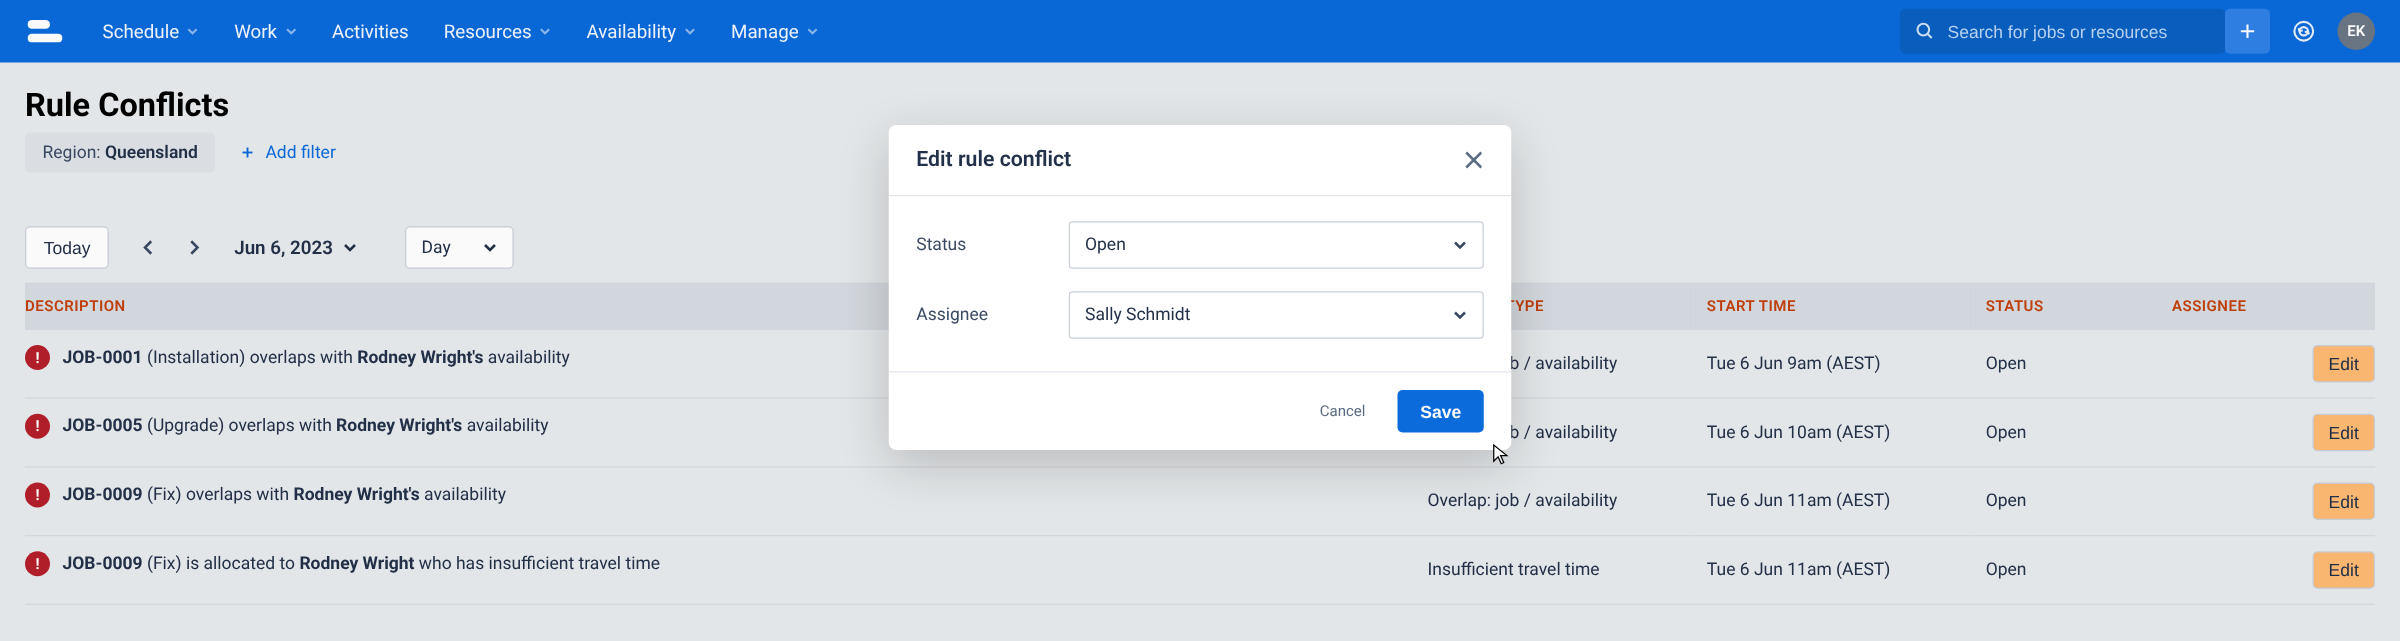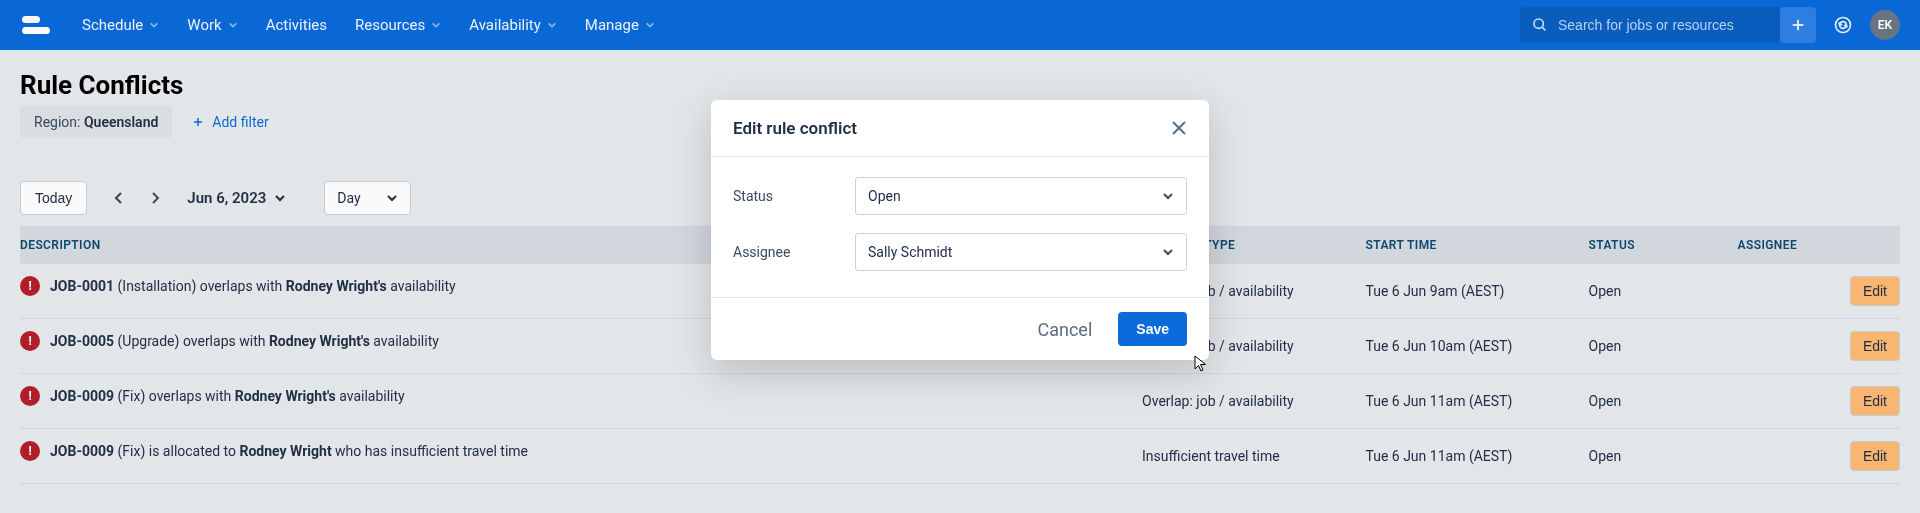--- a/index.html
+++ b/index.html
@@ -30,21 +30,21 @@
   .tool-row { display: flex; align-items: center; gap: 14px; margin-bottom: 10px; }
   .btn-out { background: #fff; border: 1px solid #c9d0da; border-radius: 4px; font-size: 14px; padding: 8px 14px; cursor: pointer; color: #223049; }
   .nav-arrows { display: flex; align-items: center; gap: 0; }
   .arrow-btn { width: 36px; height: 36px; display: flex; align-items: center; justify-content: center; cursor: pointer; color: #3a4a63; }
   .date-pick { display: flex; align-items: center; gap: 8px; font-size: 15px; font-weight: 600; color: #223049; cursor: pointer; }
   .day-pick { background: #fff; border: 1px solid #c9d0da; border-radius: 4px; padding: 8px 12px; display: flex; align-items: center; gap: 25px; cursor: pointer; font-size: 14px; }
   
   .table { width: 100%; border-collapse: collapse; }
   .thead { background: #d7dce2; }
   .th, .td { text-align: left; font-size: 12px; }
-  .th { color: #0c4a6e; font-weight: 600; letter-spacing: 0.4px; padding: 12px 10px; }
+  .th { color: #c2410c; font-weight: 600; letter-spacing: 0.4px; padding: 12px 10px; }
   .th.desc, .td.desc { padding-left: 0; }
   .row { border-bottom: 1px solid #d7dce2; }
   .td { font-size: 14px; color: #223049; padding: 12px 10px; }
   .td.desc { display: flex; align-items: center; gap: 10px; }
   .err-icon { width: 20px; height: 20px; border-radius: 50%; background: #b4202a; color: #fff; display: inline-flex; align-items: center; justify-content: center; font-size: 12px; font-weight: 700; flex-shrink: 0; }
   .desc-text b { font-weight: 700; }
   .col-desc { width: 60%; }
   .col-type { width: 12%; }
   .col-start { width: 12%; }
   .col-status { width: 8%; }
@@ -55,21 +55,21 @@
   .modal-backdrop { position: absolute; inset: 0; background: rgba(0,0,0,0.02); }
   .modal { position: absolute; top: 100px; left: 50%; transform: translateX(-50%); width: 498px; background: #fff; border-radius: 6px; box-shadow: 0 12px 40px rgba(0,0,0,0.18); overflow: hidden; }
   .modal-header { display: flex; align-items: center; justify-content: space-between; padding: 18px 22px; border-bottom: 1px solid #e2e6eb; }
   .modal-title { font-size: 17px; font-weight: 600; color: #223049; }
   .modal-close { cursor: pointer; color: #5b6b82; }
   .modal-body { padding: 20px 22px 26px 22px; display: flex; flex-direction: column; gap: 18px; }
   .form-row { display: flex; align-items: center; }
   .form-label { width: 122px; font-size: 14px; color: #3a4a63; }
   .form-select { flex: 1; height: 38px; border: 1px solid #c9d0da; border-radius: 3px; display: flex; align-items: center; justify-content: space-between; padding: 0 12px; font-size: 14px; cursor: pointer; color: #223049; background: #fff; }
   .modal-footer { border-top: 1px solid #e2e6eb; padding: 14px 22px; display: flex; justify-content: flex-end; gap: 26px; align-items: center; }
-  .cancel-link { font-size: 18px; color: #5b6b82; cursor: pointer; }
+  .cancel-link { font-size: 12px; color: #5b6b82; cursor: pointer; }
   .save-btn { background: #0b6bdb; color: #fff; border: none; border-radius: 4px; padding: 9px 18px; font-size: 14px; font-weight: 600; cursor: pointer; }
   .cursor { position: absolute; width: 18px; height: 18px; }
   svg { display: block; }
 </style>
 </head>
 <body>
 
 <div class="topbar">
   <div class="brand">
     <svg width="28" height="18" viewBox="0 0 28 18">

